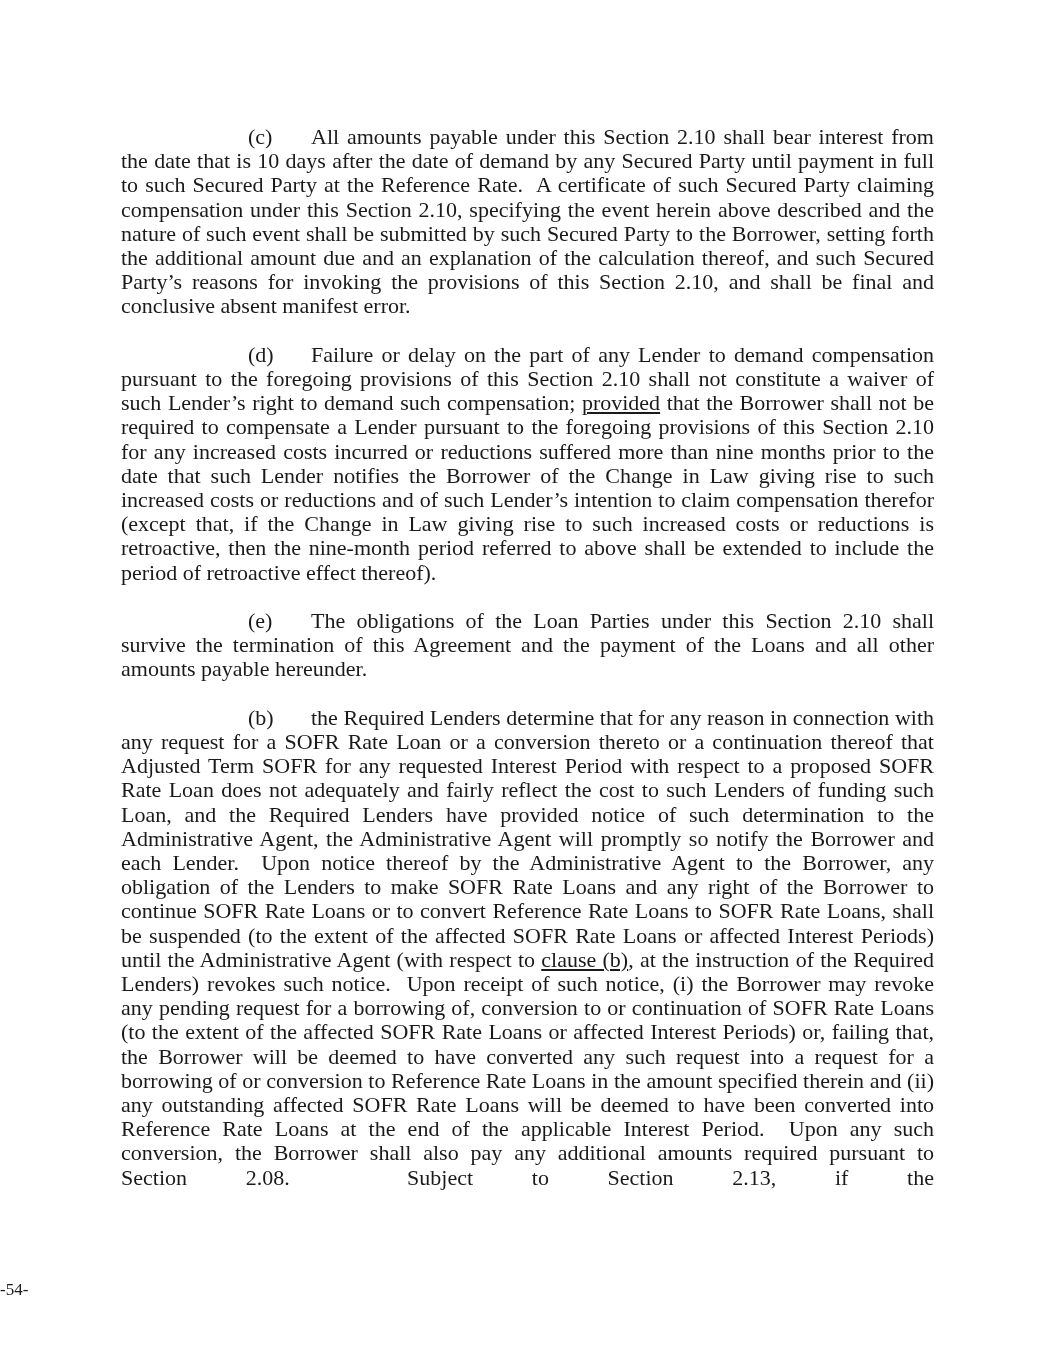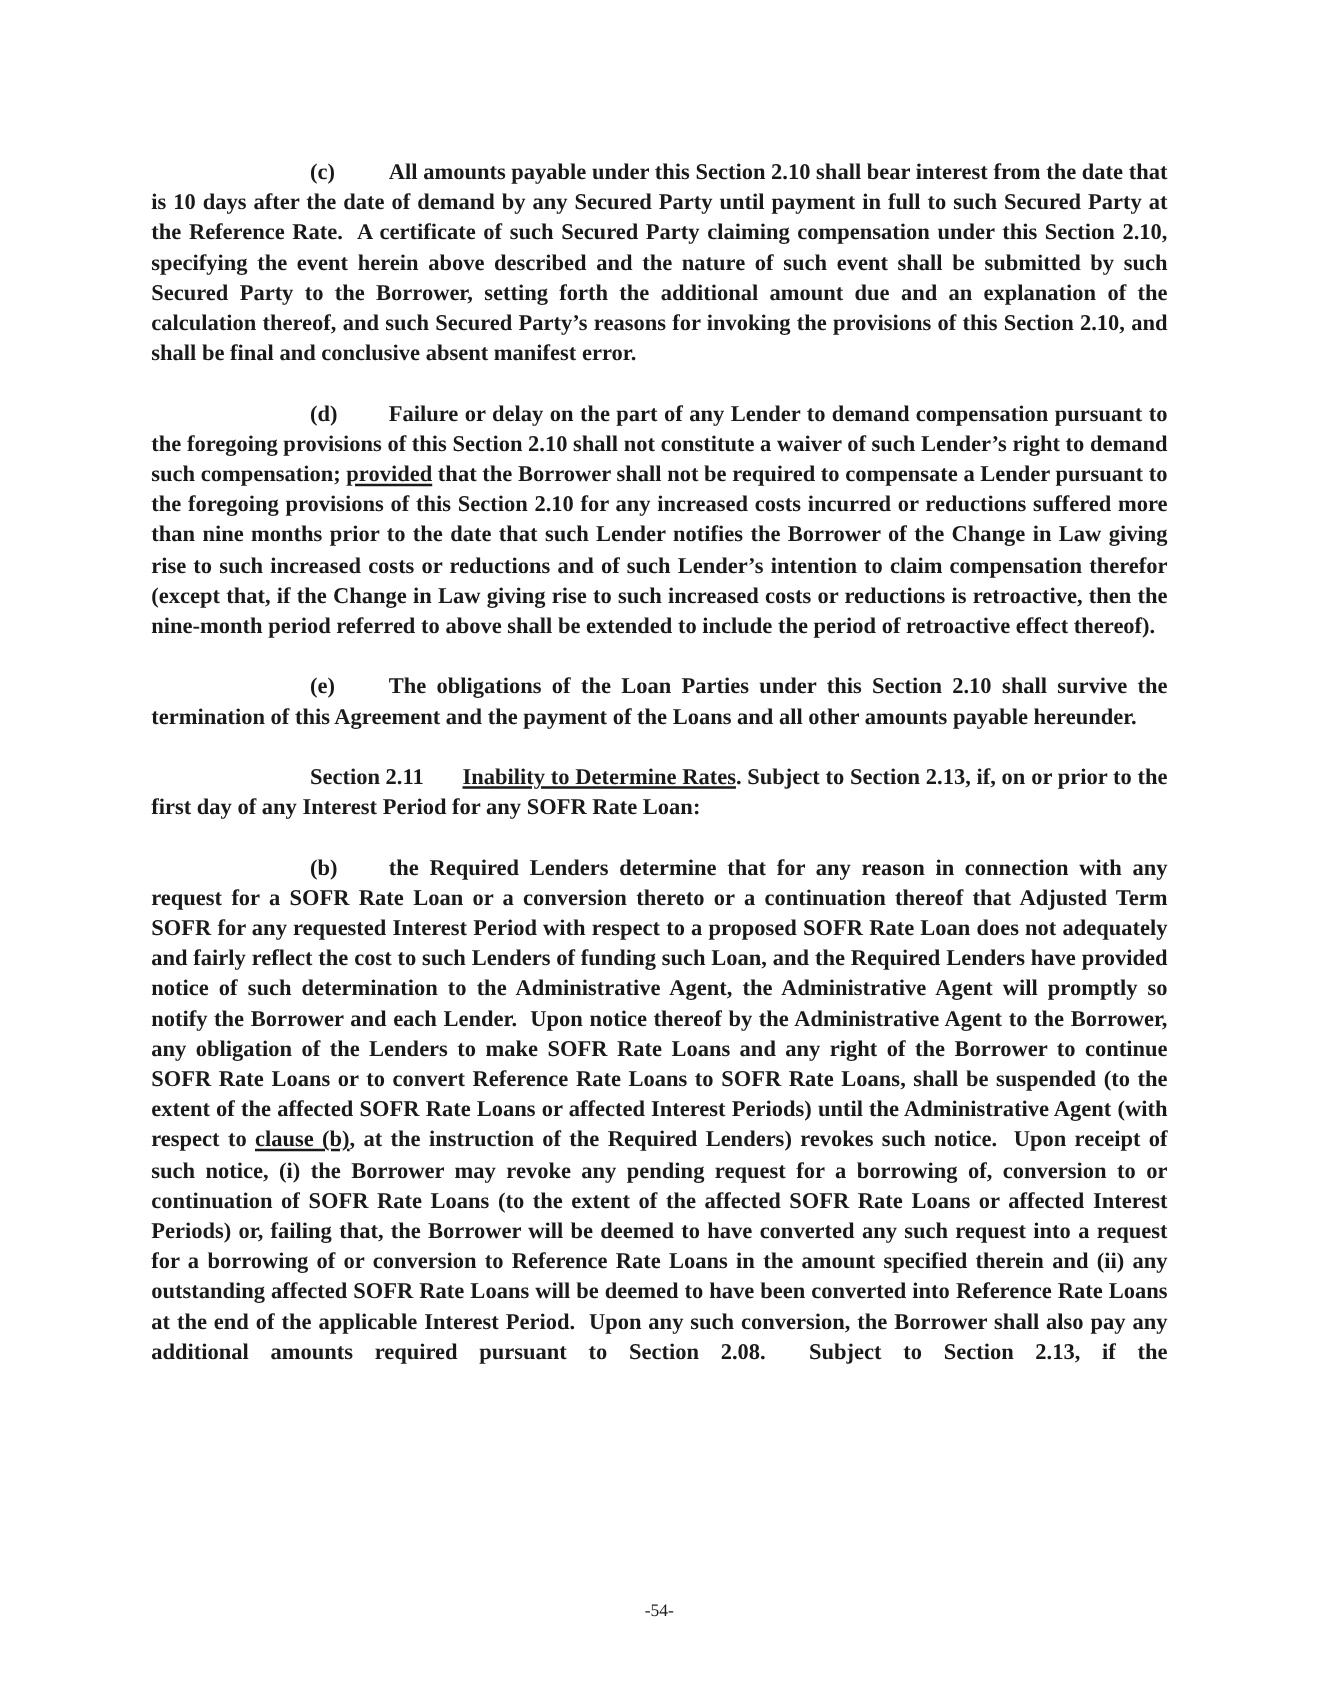--- a/index.html
+++ b/index.html
@@ -14,24 +14,23 @@
     background: var(--paper, #ffffff);
     color: var(--ink, #1a1a1a);
     font-family: "Liberation Serif", "DejaVu Serif", serif;
     overflow: hidden;
   }
   .doc-body {
     position: absolute;
     left: 121px;
     top: 125px;
     width: 813px;
-    font-size: 18px;
+    font-size: 22px;
     line-height: 24.2px;
     text-align: justify;
-    font-weight: bold;
   }
   .para {
     margin: 0 0 24.2px 0;
     white-space: pre-wrap;
   }
   .para.jl {
     text-align-last: justify;
   }
   .lead {
     display: inline-block;
@@ -47,32 +46,30 @@
     text-decoration: underline;
     text-decoration-thickness: 1.5px;
     text-underline-offset: 2px;
     margin-top: 34px;
   }
   .page-footer {
     position: absolute;
     left: 0;
     top: 1278px;
     width: 100%;
-    text-align: center;
-    font-size: 14px;
+    font-size: 17px;
     line-height: 24.2px;
   }
 </style>
 </head>
 <body>
 
 <div class="page" style="--ink: #1a1a1a; --paper: #ffffff;">
   <main class="doc-body" id="doc-body">
       <p class="para"><span class="lead">(c)</span><span>All amounts payable under this Section 2.10 shall bear interest from the date that is 10 days after the date of demand by any Secured Party until payment in full to such Secured Party at the Reference Rate.  A certificate of such Secured Party claiming compensation under this Section 2.10, specifying the event herein above described and the nature of such event shall be submitted by such Secured Party to the Borrower, setting forth the additional amount due and an explanation of the calculation thereof, and such Secured Party’s reasons for invoking the provisions of this Section 2.10, and shall be final and conclusive absent manifest error.</span></p>
       <p class="para"><span class="lead">(d)</span><span>Failure or delay on the part of any Lender to demand compensation pursuant to the foregoing provisions of this Section 2.10 shall not constitute a waiver of such Lender’s right to demand such compensation; </span><span class="u">provided</span><span> that the Borrower shall not be required to compensate a Lender pursuant to the foregoing provisions of this Section 2.10 for any increased costs incurred or reductions suffered more than nine months prior to the date that such Lender notifies the Borrower of the Change in Law giving rise to such increased costs or reductions and of such Lender’s intention to claim compensation therefor (except that, if the Change in Law giving rise to such increased costs or reductions is retroactive, then the nine-month period referred to above shall be extended to include the period of retroactive effect thereof).</span></p>
       <p class="para"><span class="lead">(e)</span><span>The obligations of the Loan Parties under this Section 2.10 shall survive the termination of this Agreement and the payment of the Loans and all other amounts payable hereunder.</span></p>
-      <p class="para"><span class="lead wide">Section 2.11</span><span class="u">Inability to Determine Rates</span><span>. Subject to Section 2.13, if, on or prior to the first day of any Interest Period for any SOFR Rate Loan:</span></p>
       <p class="para jl"><span class="lead">(b)</span><span>the Required Lenders determine that for any reason in connection with any request for a SOFR Rate Loan or a conversion thereto or a continuation thereof that Adjusted Term SOFR for any requested Interest Period with respect to a proposed SOFR Rate Loan does not adequately and fairly reflect the cost to such Lenders of funding such Loan, and the Required Lenders have provided notice of such determination to the Administrative Agent, the Administrative Agent will promptly so notify the Borrower and each Lender.  Upon notice thereof by the Administrative Agent to the Borrower, any obligation of the Lenders to make SOFR Rate Loans and any right of the Borrower to continue SOFR Rate Loans or to convert Reference Rate Loans to SOFR Rate Loans, shall be suspended (to the extent of the affected SOFR Rate Loans or affected Interest Periods) until the Administrative Agent (with respect to </span><span class="u">clause (b)</span><span>, at the instruction of the Required Lenders) revokes such notice.  Upon receipt of such notice, (i) the Borrower may revoke any pending request for a borrowing of, conversion to or continuation of SOFR Rate Loans (to the extent of the affected SOFR Rate Loans or affected Interest Periods) or, failing that, the Borrower will be deemed to have converted any such request into a request for a borrowing of or conversion to Reference Rate Loans in the amount specified therein and (ii) any outstanding affected SOFR Rate Loans will be deemed to have been converted into Reference Rate Loans at the end of the applicable Interest Period.  Upon any such conversion, the Borrower shall also pay any additional amounts required pursuant to Section 2.08.  Subject to Section 2.13, if the</span></p>
     </main>
   <footer class="page-footer">
     <span>-54-</span>
   </footer>
 </div>
 
 </body></html>

